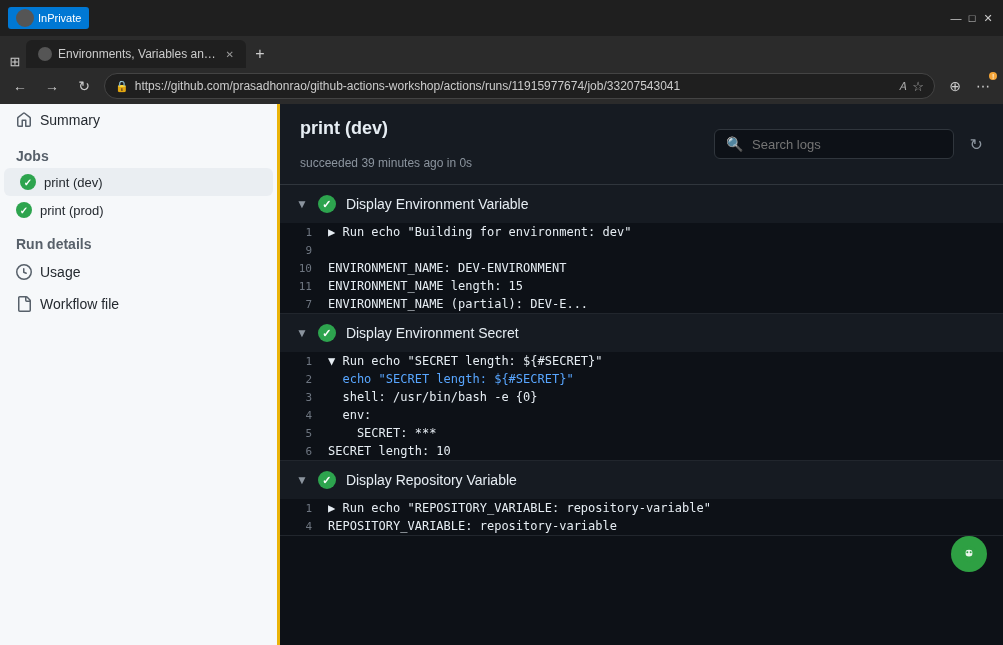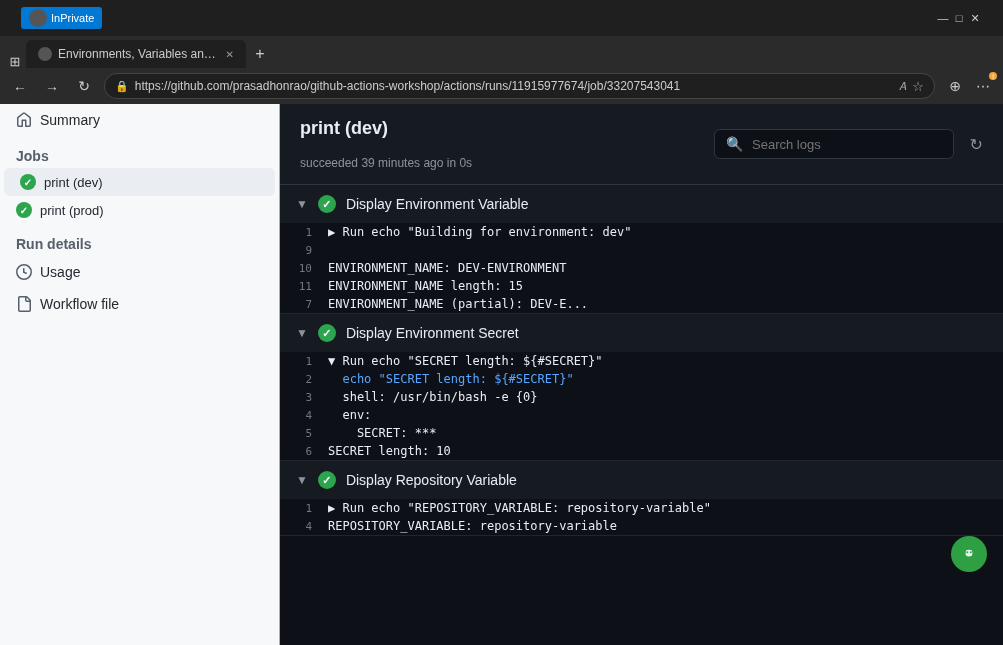--- a/index.html
+++ b/index.html
@@ -1,20 +1,20 @@
 <!DOCTYPE html>
 <html><head>
   <meta charset="utf-8">
   <style>
     * { margin: 0; padding: 0; box-sizing: border-box; }
     body { font-family: -apple-system, BlinkMacSystemFont, 'Segoe UI', sans-serif; background: #1a1a1a; width: 1003px; height: 645px; overflow: hidden; }
 
     
     .browser-chrome { background: #2b2b2b; width: 100%; }
-    .title-bar { display: flex; align-items: center; padding: 6px 21px; gap: 7px; background: #1f1f1f; height: 36px; }
+    .title-bar { display: flex; align-items: center; padding: 6px 8px; gap: 7px; background: #1f1f1f; height: 36px; }
     .window-controls { display: flex; gap: 6px; align-items: center; }
     .win-btn { width: 14px; height: 14px; display: flex; align-items: center; justify-content: center; cursor: pointer; color: #ccc; font-size: 11px; }
     .inprivate-badge { background: #0078d4; color: white; font-size: 11px; padding: 2px 8px; border-radius: 3px; display: flex; align-items: center; gap: 4px; }
     .inprivate-badge .avatar { width: 18px; height: 18px; background: #555; border-radius: 50%; }
     .tabs-bar { display: flex; align-items: flex-end; padding: 0 8px; height: 32px; background: #2b2b2b; }
     .tab { display: flex; align-items: center; gap: 6px; padding: 6px 12px; background: #1f1f1f; border-radius: 6px 6px 0 0; font-size: 12px; color: #ccc; max-width: 220px; height: 28px; }
     .tab-icon { width: 14px; height: 14px; border-radius: 50%; background: #555; flex-shrink: 0; }
     .tab-title { overflow: hidden; text-overflow: ellipsis; white-space: nowrap; flex: 1; }
     .tab-close { cursor: pointer; opacity: 0.7; font-size: 10px; }
     .new-tab-btn { width: 28px; height: 28px; display: flex; align-items: center; justify-content: center; color: #ccc; font-size: 16px; cursor: pointer; }
@@ -23,21 +23,21 @@
     .url-box { flex: 1; background: #1f1f1f; border: 1px solid #444; border-radius: 16px; height: 26px; display: flex; align-items: center; padding: 0 10px; gap: 6px; }
     .url-text { color: #ccc; font-size: 12px; flex: 1; overflow: hidden; text-overflow: ellipsis; white-space: nowrap; }
     .lock-icon { color: #aaa; font-size: 11px; }
     .toolbar-icons { display: flex; gap: 4px; }
     .tb-icon { width: 24px; height: 24px; display: flex; align-items: center; justify-content: center; color: #ccc; cursor: pointer; font-size: 14px; }
 
     
     .main-area { display: flex; height: calc(645px - 36px - 32px - 36px); background: #0d1117; }
 
     
-    .sidebar { width: 280px; background: #f6f8fa; border-right: 1px solid #eab308; overflow-y: auto; flex-shrink: 0; }
+    .sidebar { width: 280px; background: #f6f8fa; border-right: 3px solid #eab308; overflow-y: auto; flex-shrink: 0; }
     .sidebar-item { display: flex; align-items: center; gap: 8px; padding: 8px 16px; font-size: 14px; color: #24292f; cursor: pointer; }
     .sidebar-item svg { flex-shrink: 0; }
     .sidebar-section-label { padding: 12px 16px 4px; font-size: 14px; font-weight: 600; color: #57606a; text-transform: none; }
     .job-item { display: flex; align-items: center; gap: 8px; padding: 6px 16px; font-size: 13px; color: #24292f; cursor: pointer; }
     .job-item.active { background: #eaeef2; border-radius: 6px; margin: 0 4px; }
     .check-circle { width: 16px; height: 16px; border-radius: 50%; background: #2da44e; display: flex; align-items: center; justify-content: center; flex-shrink: 0; }
     .check-circle::after { content: '✓'; color: white; font-size: 10px; font-weight: bold; }
 
     
     .content-pane { flex: 1; background: #0d1117; overflow-y: auto; display: flex; flex-direction: column; }

